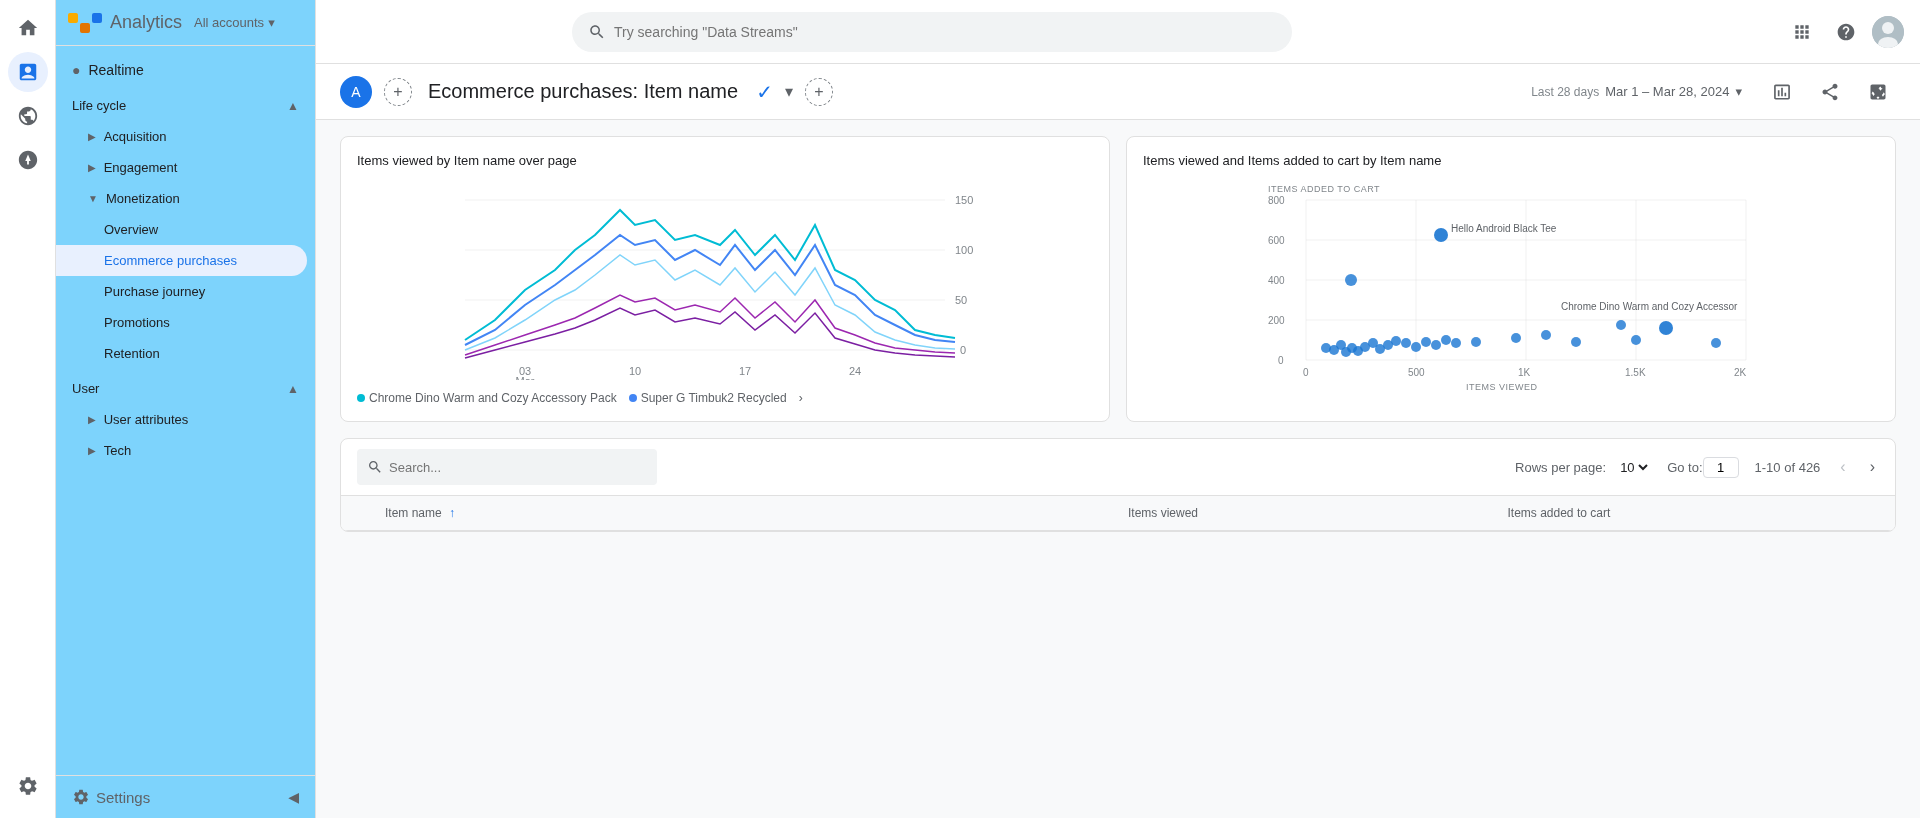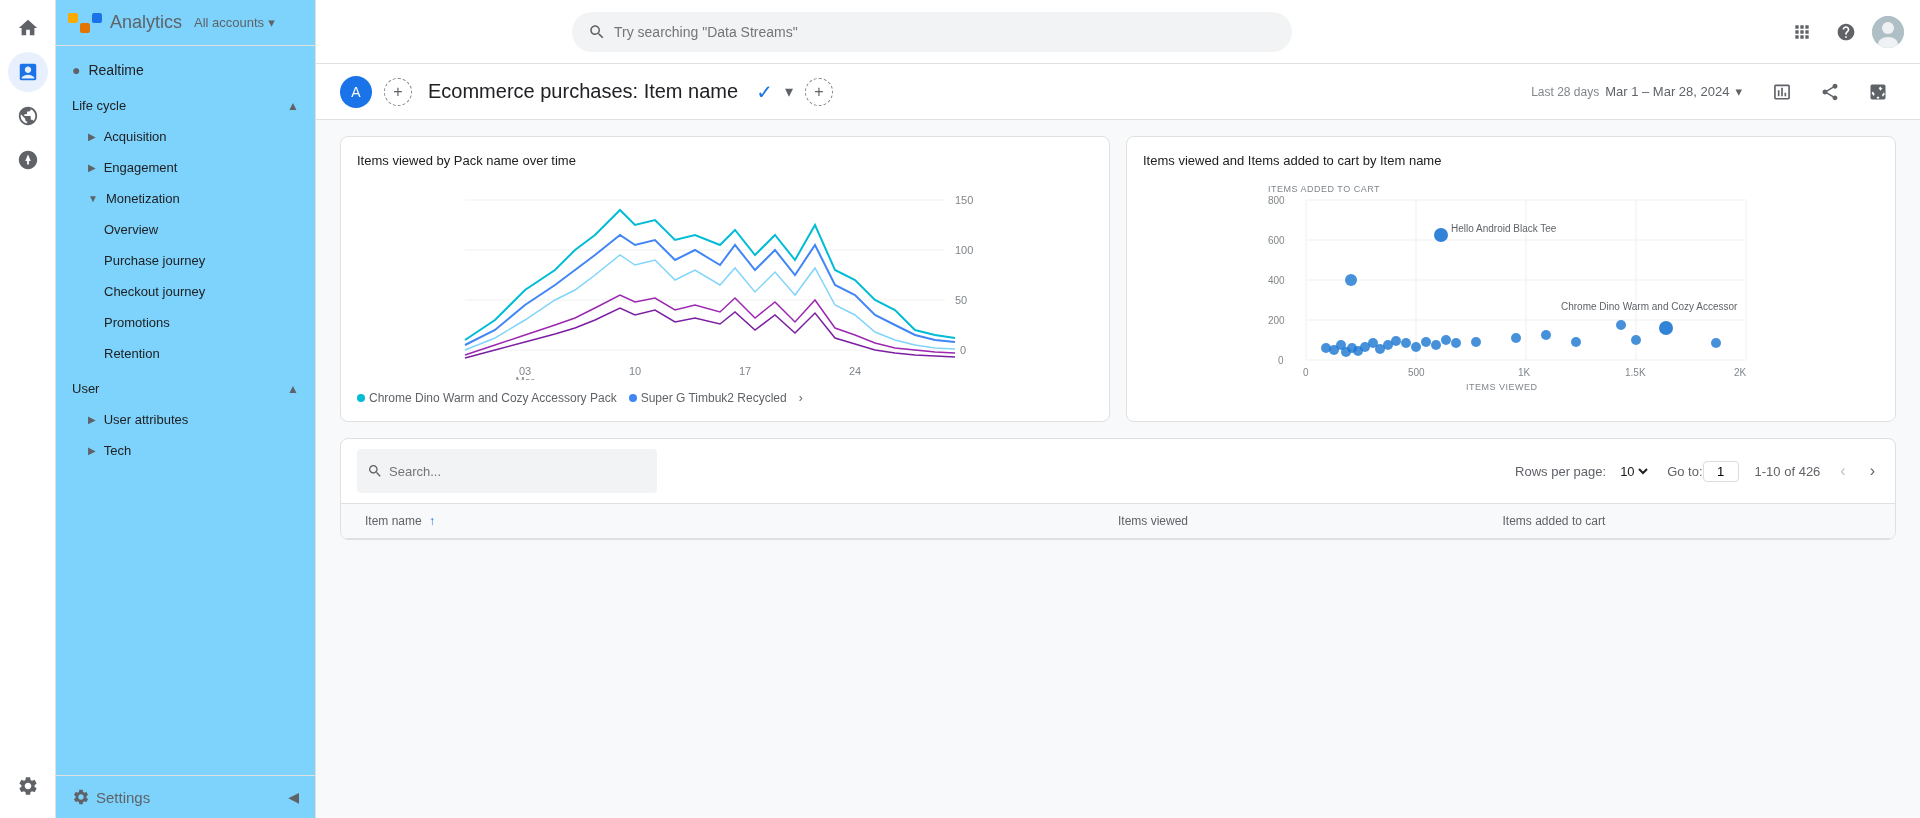--- a/index.html
+++ b/index.html
@@ -335,21 +335,21 @@
       padding: 10px 16px;
       gap: 12px;
       border-bottom: 1px solid #e0e0e0;
     }
     .table-search {
       display: flex;
       align-items: center;
       background: #f1f3f4;
       border-radius: 4px;
       padding: 0 10px;
-      height: 44px;
+      height: 36px;
       gap: 6px;
       flex: 0 0 300px;
     }
     .table-search input {
       border: none;
       background: transparent;
       font-size: 13px;
       outline: none;
       color: #5f6368;
     }
@@ -402,21 +402,21 @@
       padding: 0 16px;
     }
     .table-col-header {
       padding: 10px 8px;
       font-size: 12px;
       color: #5f6368;
       font-weight: 500;
       flex: 1;
       text-align: left;
     }
-    .table-col-header.first { flex: 2; }
+    .table-col-header.first { flex: 2; margin-left: 20px; }
 
     
     .y-axis-label {
       font-size: 11px;
       fill: #80868b;
     }
   </style>
 </head>
 <body>
 
@@ -485,25 +485,25 @@
       <span class="bullet">▶</span>
       <span>Engagement</span>
     </div>
     <div class="sidebar-item" style="font-weight:500;">
       <span class="bullet">▼</span>
       <span>Monetization</span>
     </div>
     <div class="sidebar-sub-item">
       <span>Overview</span>
     </div>
+    <div class="sidebar-sub-item active">
+      <span>Ecommerce purchases</span>
+    </div>
     <div class="sidebar-sub-item">
       <span>Purchase journey</span>
-    </div>
-    <div class="sidebar-sub-item">
-      <span>Checkout journey</span>
     </div>
     <div class="sidebar-sub-item">
       <span>Promotions</span>
     </div>
     <div class="sidebar-sub-item">
       <span>Retention</span>
     </div>
   </div>
 
   <div class="sidebar-section">
@@ -593,21 +593,21 @@
             </svg>
         </div>
       </div>
     </div>
 
     <div class="report-body">
 
       <div class="charts-row">
 
         <div class="chart-card">
-          <div class="chart-title">Items viewed by Pack name over time</div>
+          <div class="chart-title">Items viewed by Item name over page</div>
           <div style="display:flex; gap:0;">
 
             <div style="flex:1; position:relative;">
               <svg viewBox="0 0 520 200" width="100%" height="200">
 
                 <line x1="0" y1="20" x2="480" y2="20" stroke="#e0e0e0" stroke-width="0.5"></line>
                 <line x1="0" y1="70" x2="480" y2="70" stroke="#e0e0e0" stroke-width="0.5"></line>
                 <line x1="0" y1="120" x2="480" y2="120" stroke="#e0e0e0" stroke-width="0.5"></line>
                 <line x1="0" y1="170" x2="480" y2="170" stroke="#e0e0e0" stroke-width="0.5"></line>
 

